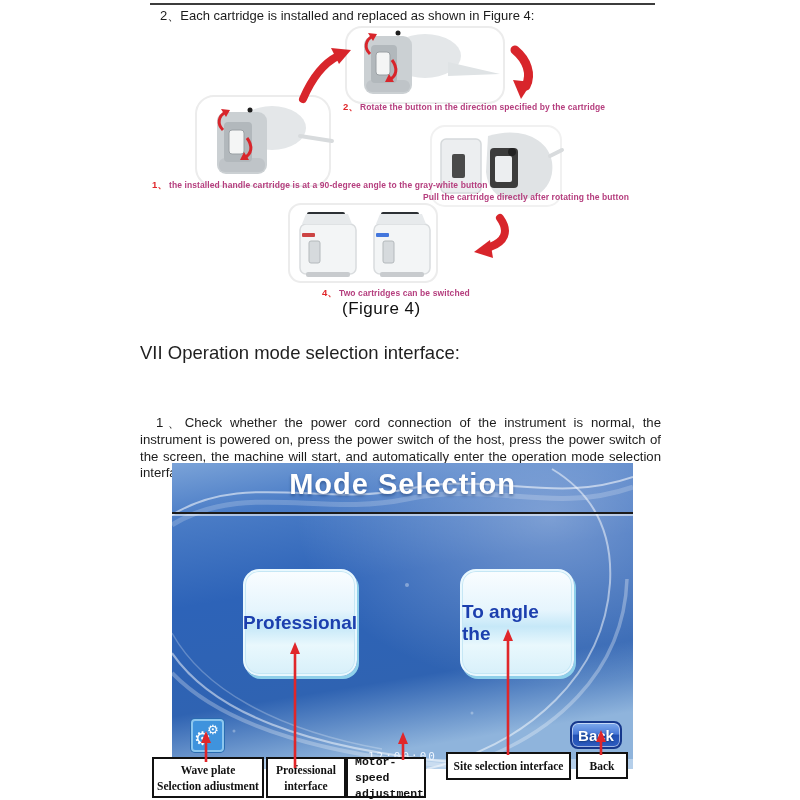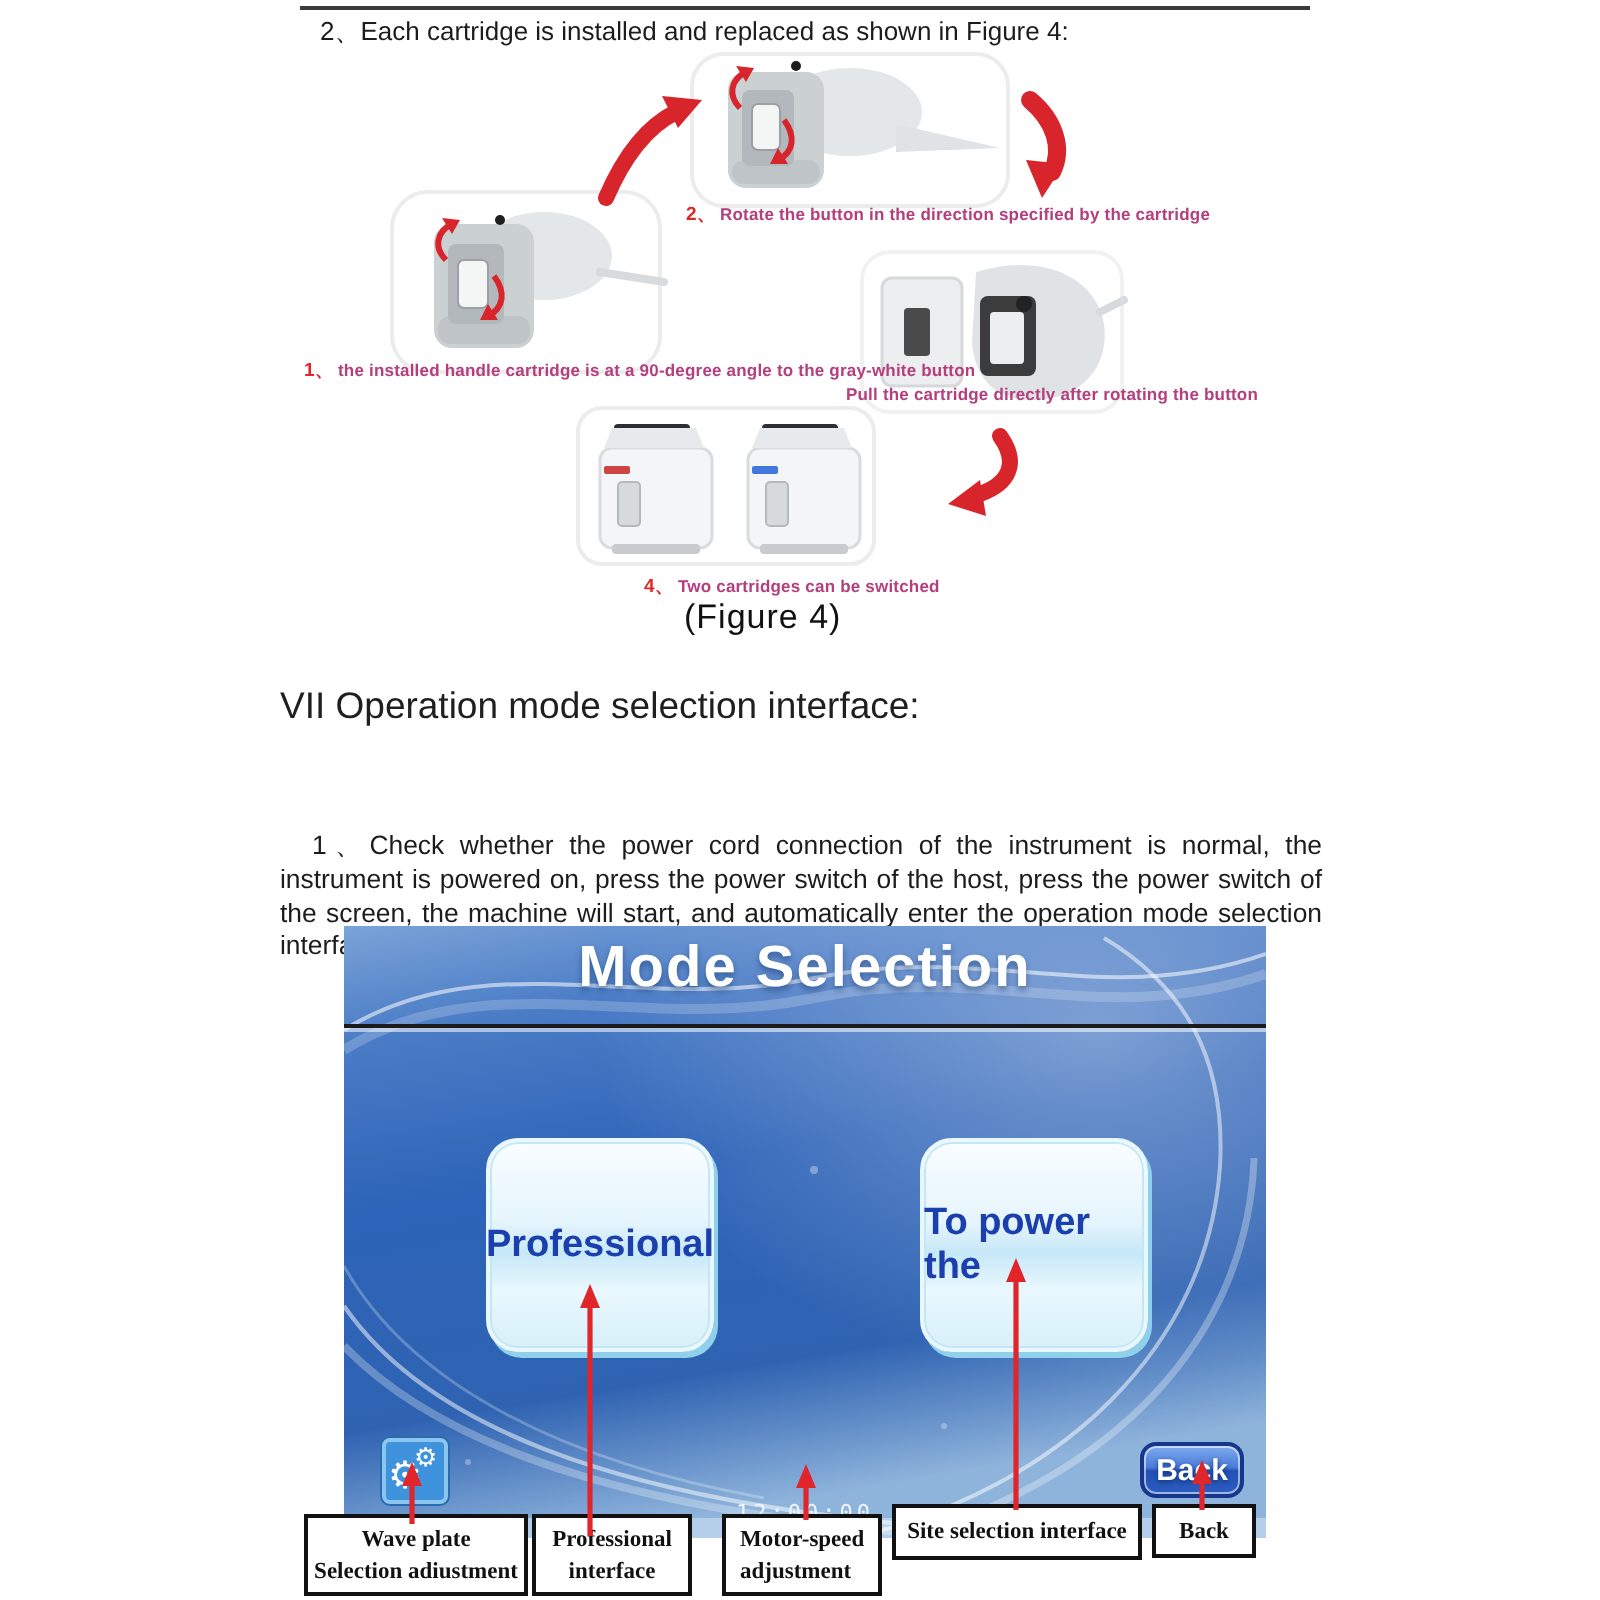--- a/index.html
+++ b/index.html
@@ -58,21 +58,21 @@
   
   .draw-layer { position:absolute; left:0; top:0; width:800px; height:800px; z-index:5; pointer-events:none; }
 
   
   .callout { position:absolute; background:#fff; border:2.5px solid #111; z-index:4;
              font-family:"Liberation Serif", serif; font-weight:bold; font-size:11.5px; color:#111;
              display:flex; flex-direction:column; align-items:center; justify-content:center;
              line-height:16px; text-align:center; }
   .co-1 { left:152px; top:757px; width:112px; height:41px;text-align:center; }
   .co-2 { left:266px; top:757px; width:80px;  height:41px; }
-  .co-3 { left:361px; top:757px; width:80px;  height:41px; align-items:flex-start; padding-left:7px; text-align:center; }
+  .co-3 { left:346px; top:757px; width:80px;  height:41px; align-items:flex-start; padding-left:7px; text-align:left;font-family:Liberation Mono, monospace; }
   .co-4 { left:446px; top:752px; width:125px; height:28px; }
   .co-5 { left:576px; top:752px; width:52px;  height:27px; }
   .page-num { position:absolute; left:397px; top:785px; font-size:11px; font-family:"Liberation Serif", serif; color:#111; z-index:3; }
 </style>
 </head>
 <body>
 
 <div class="page">
 
   <div class="top-rule"></div>
@@ -213,21 +213,21 @@
       <path d="M0,170 C30,224 100,266 210,286" stroke="#ffffff" stroke-width="1.5" fill="none" opacity="0.25"></path>
       <circle cx="235" cy="122" r="2" fill="#ffffff" opacity="0.35"></circle>
       <circle cx="300" cy="250" r="1.5" fill="#ffffff" opacity="0.3"></circle>
       <circle cx="62" cy="268" r="1.5" fill="#ffffff" opacity="0.3"></circle>
     </svg>
 
     <div class="screen-title">Mode Selection</div>
     <div class="screen-divider"></div>
 
     <div class="mode-btn btn-professional">Professional</div>
-    <div class="mode-btn btn-guide">To power the</div>
+    <div class="mode-btn btn-guide">To angle the</div>
 
     <div class="gear-btn">
       <span class="gear-g g1">⚙</span>
       <span class="gear-g g2">⚙</span>
     </div>
 
     <div class="screen-time">12:00:00</div>
     <div class="back-btn">Back</div>
   </div>
 

